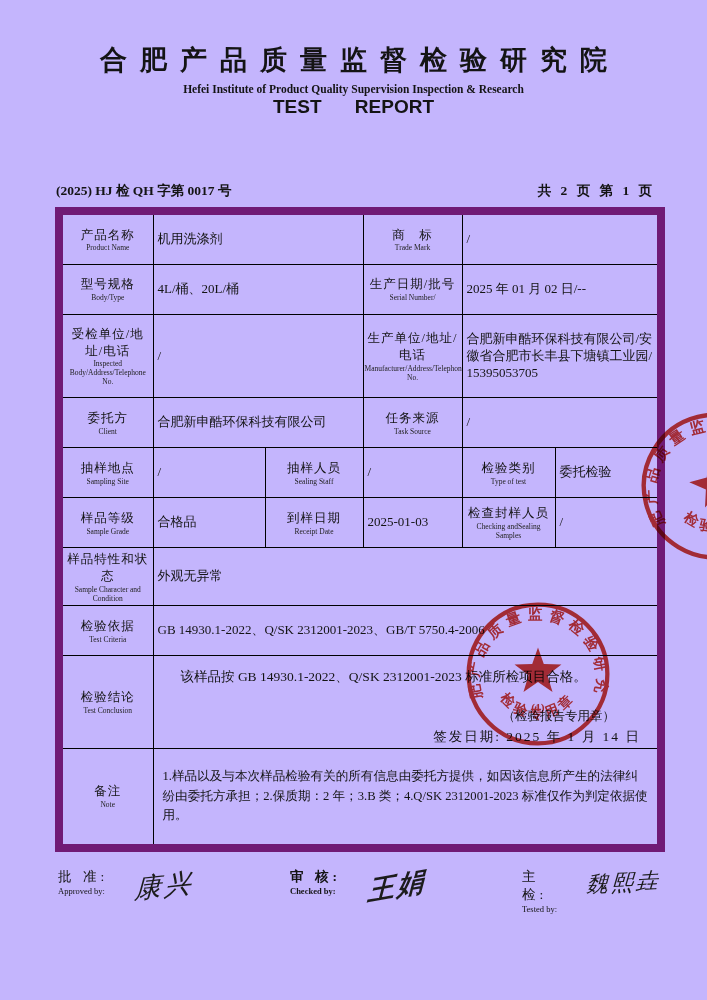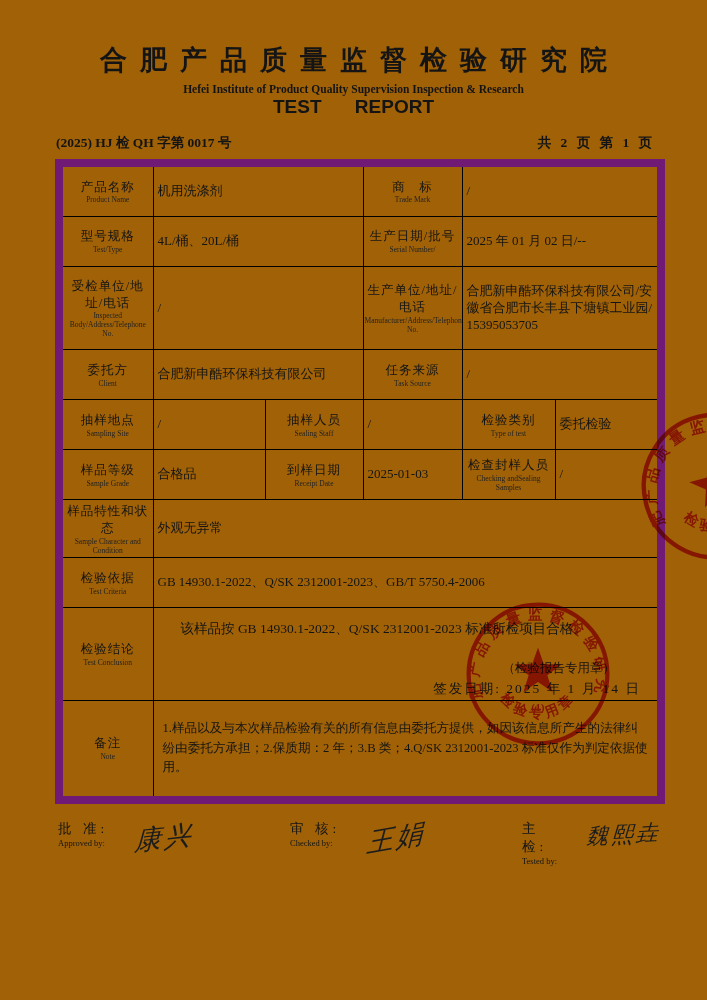--- a/index.html
+++ b/index.html
@@ -1,32 +1,32 @@
 <!DOCTYPE html>
 <html><head>
 <meta charset="utf-8">
 <style>
   * { margin:0; padding:0; box-sizing:border-box; }
   html,body { background:#e8e8e8; }
   .page {
     position:relative; width:707px; height:1000px; margin:0 auto;
-    background:#a16207; overflow:hidden;
+    background:#c4b5fd; overflow:hidden;
     font-family:"Liberation Serif","DejaVu Serif",serif; color:#141414;
   }
   
   .org-zh { text-align:center; margin-top:42px; font-size:27px; font-weight:600;
             letter-spacing:13px; text-indent:13px; }
   .org-en { text-align:center; margin-top:5px; font-size:11.5px; font-weight:bold; }
   .title-zh { text-align:center; margin-top:22px; font-size:31px; font-weight:bold;
               letter-spacing:48px; text-indent:48px; }
   .title-en { text-align:center; margin-top:1px; font-size:19px; font-weight:bold;
               font-family:"Liberation Sans","DejaVu Sans",sans-serif; word-spacing:28px; }
   .meta-row { display:flex; justify-content:space-between; align-items:baseline;
               margin:16px 52px 7px 56px; font-size:13.5px; font-weight:bold;gap:7px; }
-  .meta-row .pages { letter-spacing:3px; }
+  .meta-row .pages { letter-spacing:3px;margin-top:48px; }
   
   table.report { border-collapse:collapse; table-layout:fixed; width:602px;
                  margin-left:55px; border:8px solid #701a75; }
   td { border:1px solid #000; vertical-align:middle; overflow:hidden; }
   td.lab { text-align:center; padding:1px 1px; }
   .lab .zh { font-size:12.5px; letter-spacing:1px; line-height:1.35; }
   .lab .en { font-size:7.5px; line-height:1.2; color:#222; }
   td.val { font-size:13px; padding:16px 4px; line-height:1.3; }
   td.val.brk { word-break:break-all; }
   td.top { vertical-align:top; }
@@ -35,21 +35,21 @@
   
   td.concl { vertical-align:top; padding:6px 8px 2px 0; position:relative; }
   .concl-text { font-size:13.5px; text-indent:2em; margin-top:6px; }
   .concl-stamp { font-size:12.5px; text-align:right; margin-top:22px; padding-right:34px; }
   .concl-date { font-size:13.5px; text-align:right; margin-top:3px; padding-right:8px;
                 letter-spacing:2px; }
   .note-text { font-size:12.6px; line-height:1.55; padding:2px 5px; }
   
   .sig-row { display:flex; margin:16px 46px 15px 58px; }
   .sig-group { display:flex; align-items:flex-start; }
-  .sig-g1 { width:232px; } .sig-g2 { width:232px; } .sig-g3 { flex:1; }
+  .sig-g1 { width:232px; } .sig-g2 { width:232px;font-weight:bold; } .sig-g3 { flex:1; }
   .sig-label .zh { font-size:13.5px; letter-spacing:4px; }
   .sig-label .en { font-size:8.5px; }
   .sig-name { display:inline-block; margin:0 0 0 26px; font-size:27px;
               font-family:"DejaVu Serif",serif; font-style:italic; letter-spacing:3px;
               transform:rotate(-6deg) skewX(-8deg); color:#1c1c1c; white-space:nowrap; }
   .sig-name.n2 { transform:rotate(-10deg) skewX(-12deg); }
   .sig-name.n3 { font-size:22px; transform:rotate(-3deg) skewX(-6deg); }
   
   .seal { position:absolute; mix-blend-mode:multiply; opacity:.92; pointer-events:none; }
   .seal-main { left:462px; top:598px; width:152px; height:152px; }
@@ -90,21 +90,21 @@
       <td class="lab">
         <div class="zh">商　标</div>
         <div class="en">Trade Mark</div>
       </td>
       <td class="val" colspan="2">/</td>
     </tr>
 
     <tr class="h38">
       <td class="lab">
         <div class="zh">型号规格</div>
-        <div class="en">Test/Type</div>
+        <div class="en">Body/Type</div>
       </td>
       <td class="val" colspan="2">4L/桶、20L/桶</td>
       <td class="lab">
         <div class="zh">生产日期/批号</div>
         <div class="en">Serial Number/</div>
       </td>
       <td class="val" colspan="2">2025 年 01 月 02 日/--</td>
     </tr>
 
     <tr class="h63">

